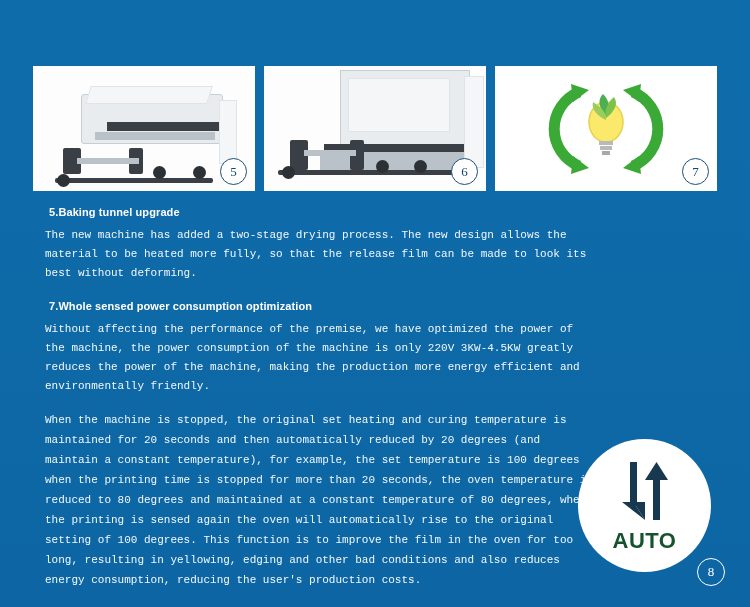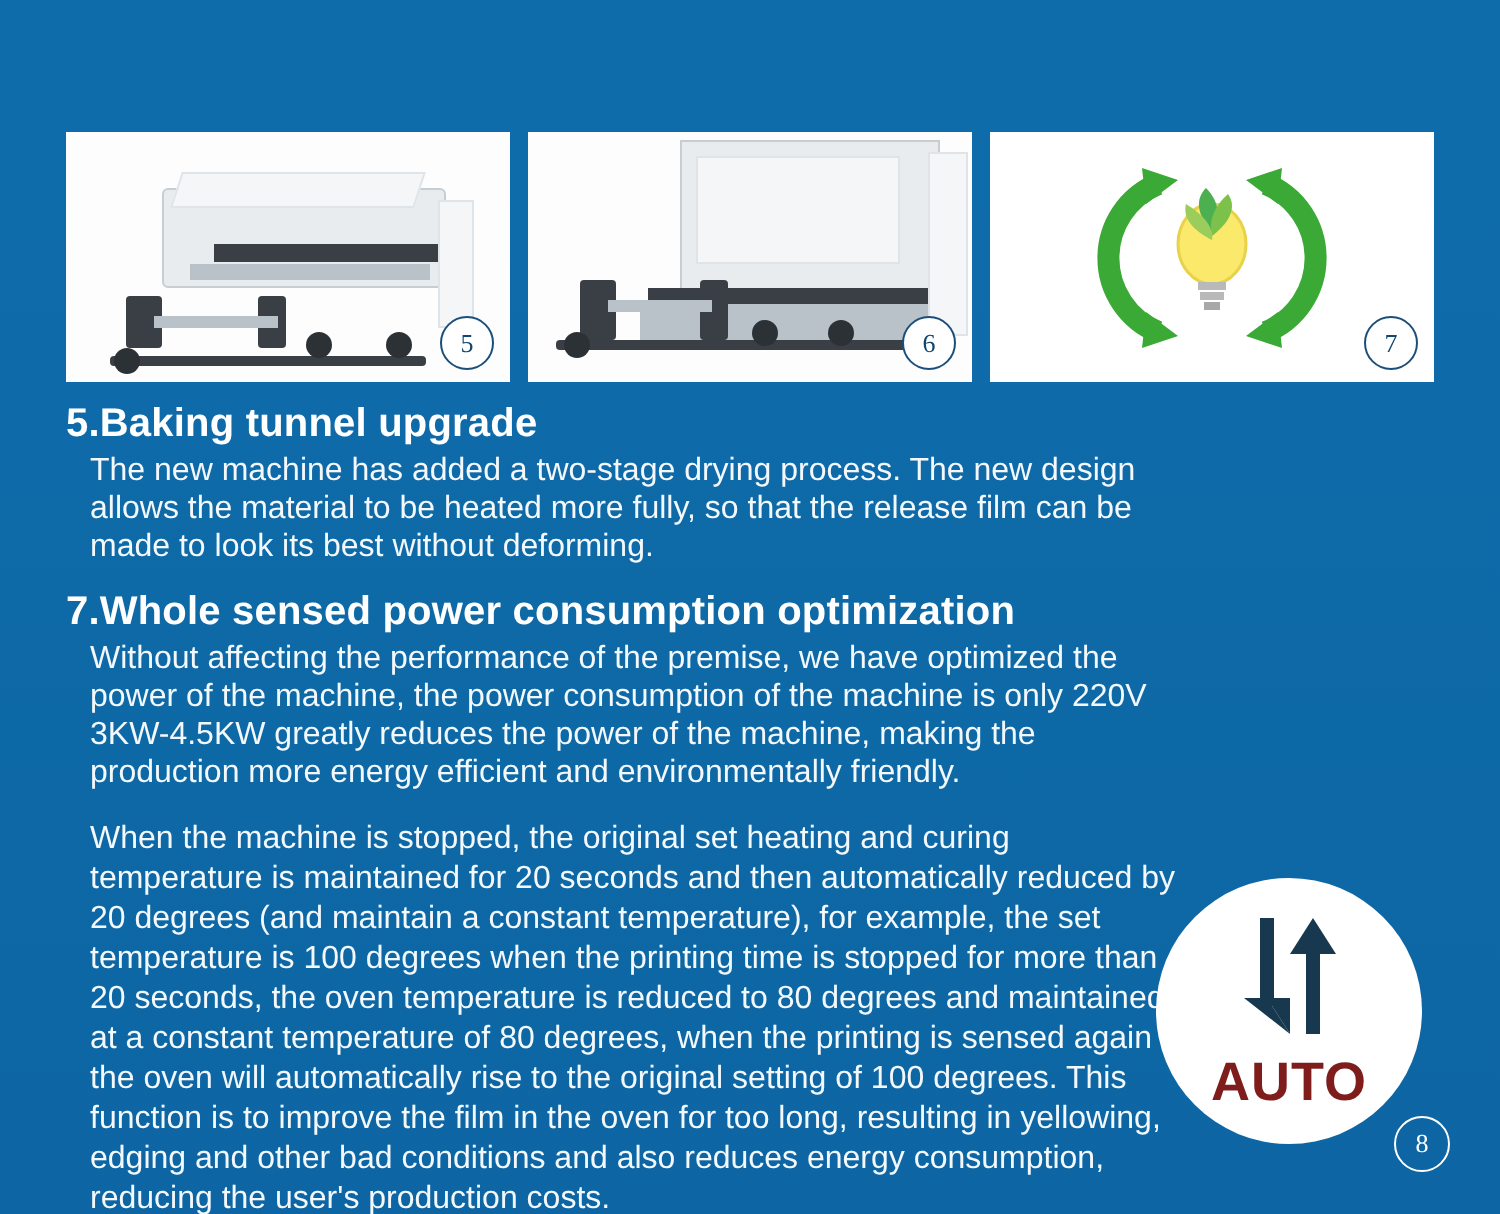--- a/index.html
+++ b/index.html
@@ -94,54 +94,55 @@
   
   .content {
     position: absolute;
     left: 33px;
     top: 203px;
     width: 560px;
     color: #ffffff;
   }
   .item { margin-bottom: 14px; }
   .item h3 {
-    margin: 0 0 5px 0;
-    font-size: 20px;
+    margin: 0 0 5px 16px;
+    font-size: 11px;
     font-weight: bold;
     letter-spacing: 0.1px;
     line-height: 18px;
   }
   .item p {
     margin: 0;
-    font-size: 16px;
+    font-size: 11px;
     line-height: 19px;
     padding-left: 12px;
     color: #f2f8fc;
+    font-family: Liberation Mono, monospace;
   }
   .item.last p { line-height: 20px; }
 
   
   .auto-circle {
     position: absolute;
     left: 578px;
     top: 439px;
     width: 133px;
     height: 133px;
     border-radius: 50%;
     background: #ffffff;
     display: flex;
     flex-direction: column;
     align-items: center;
     justify-content: center;
   }
   .auto-arrows { margin-top: 2px; }
   .auto-label {
-    font-size: 27px;
+    font-size: 22px;
     font-weight: bold;
-    color: #7f1d1d;
+    color: #14532d;
     letter-spacing: 0.5px;
     margin-top: 2px;
     font-family: "Liberation Sans", sans-serif;
   }
   .badge-8 {
     position: absolute;
     left: 697px;
     top: 558px;
     width: 26px;
     height: 26px;

